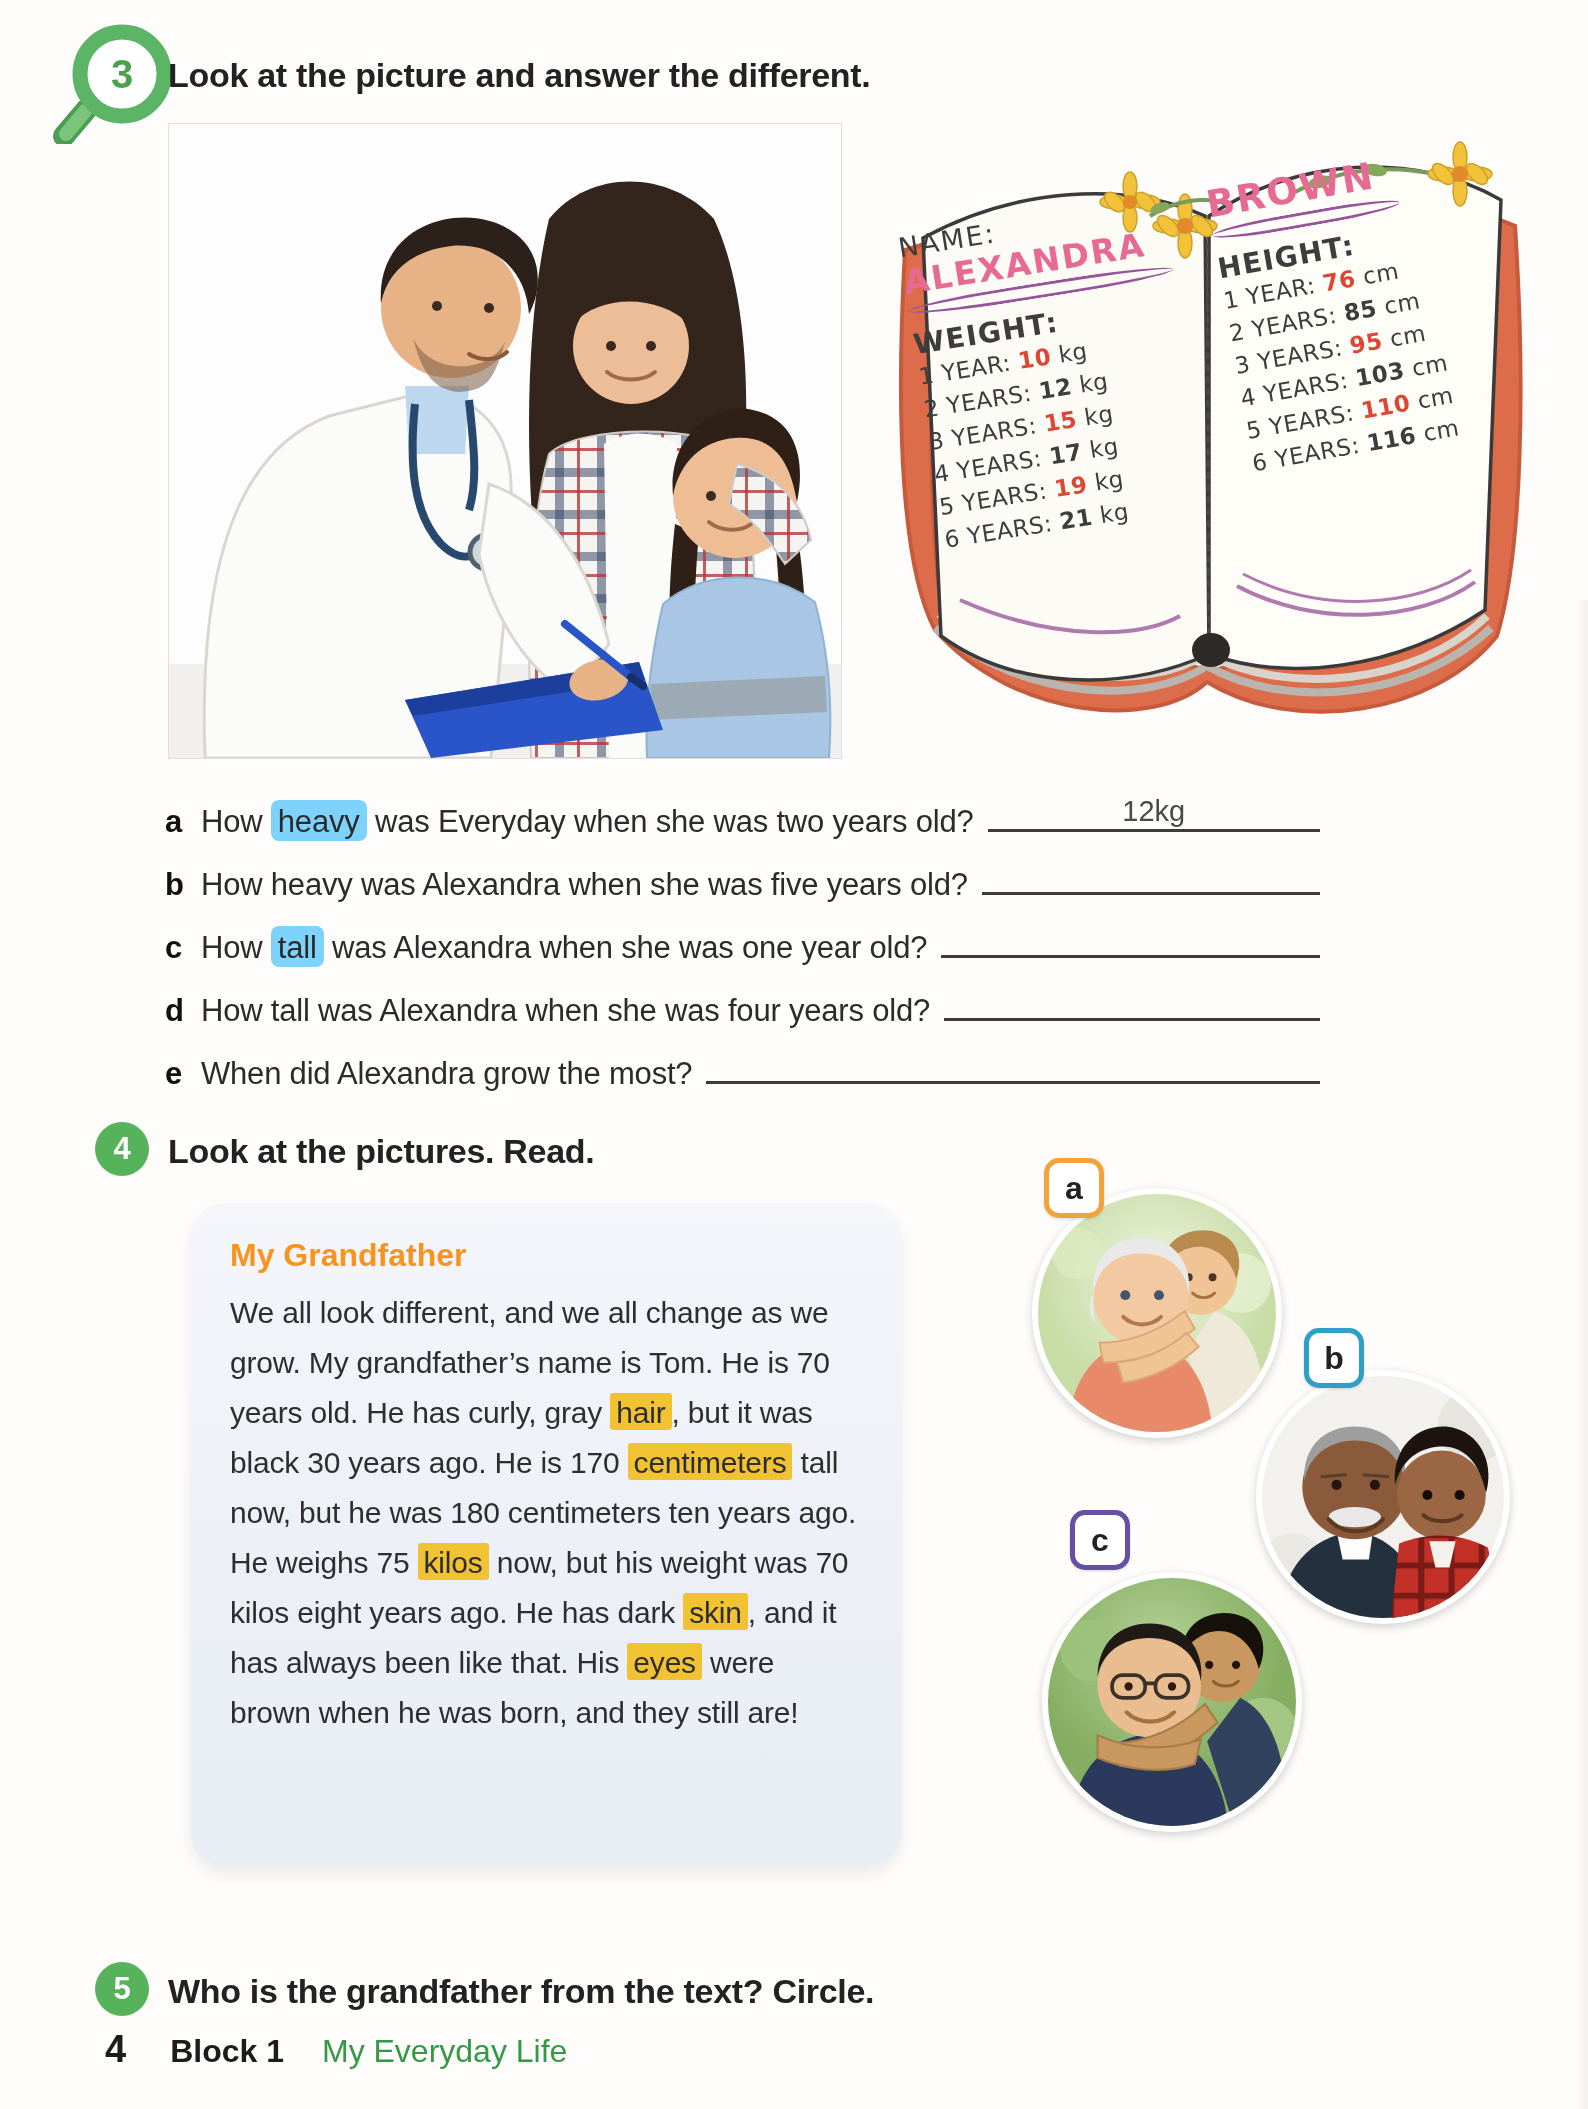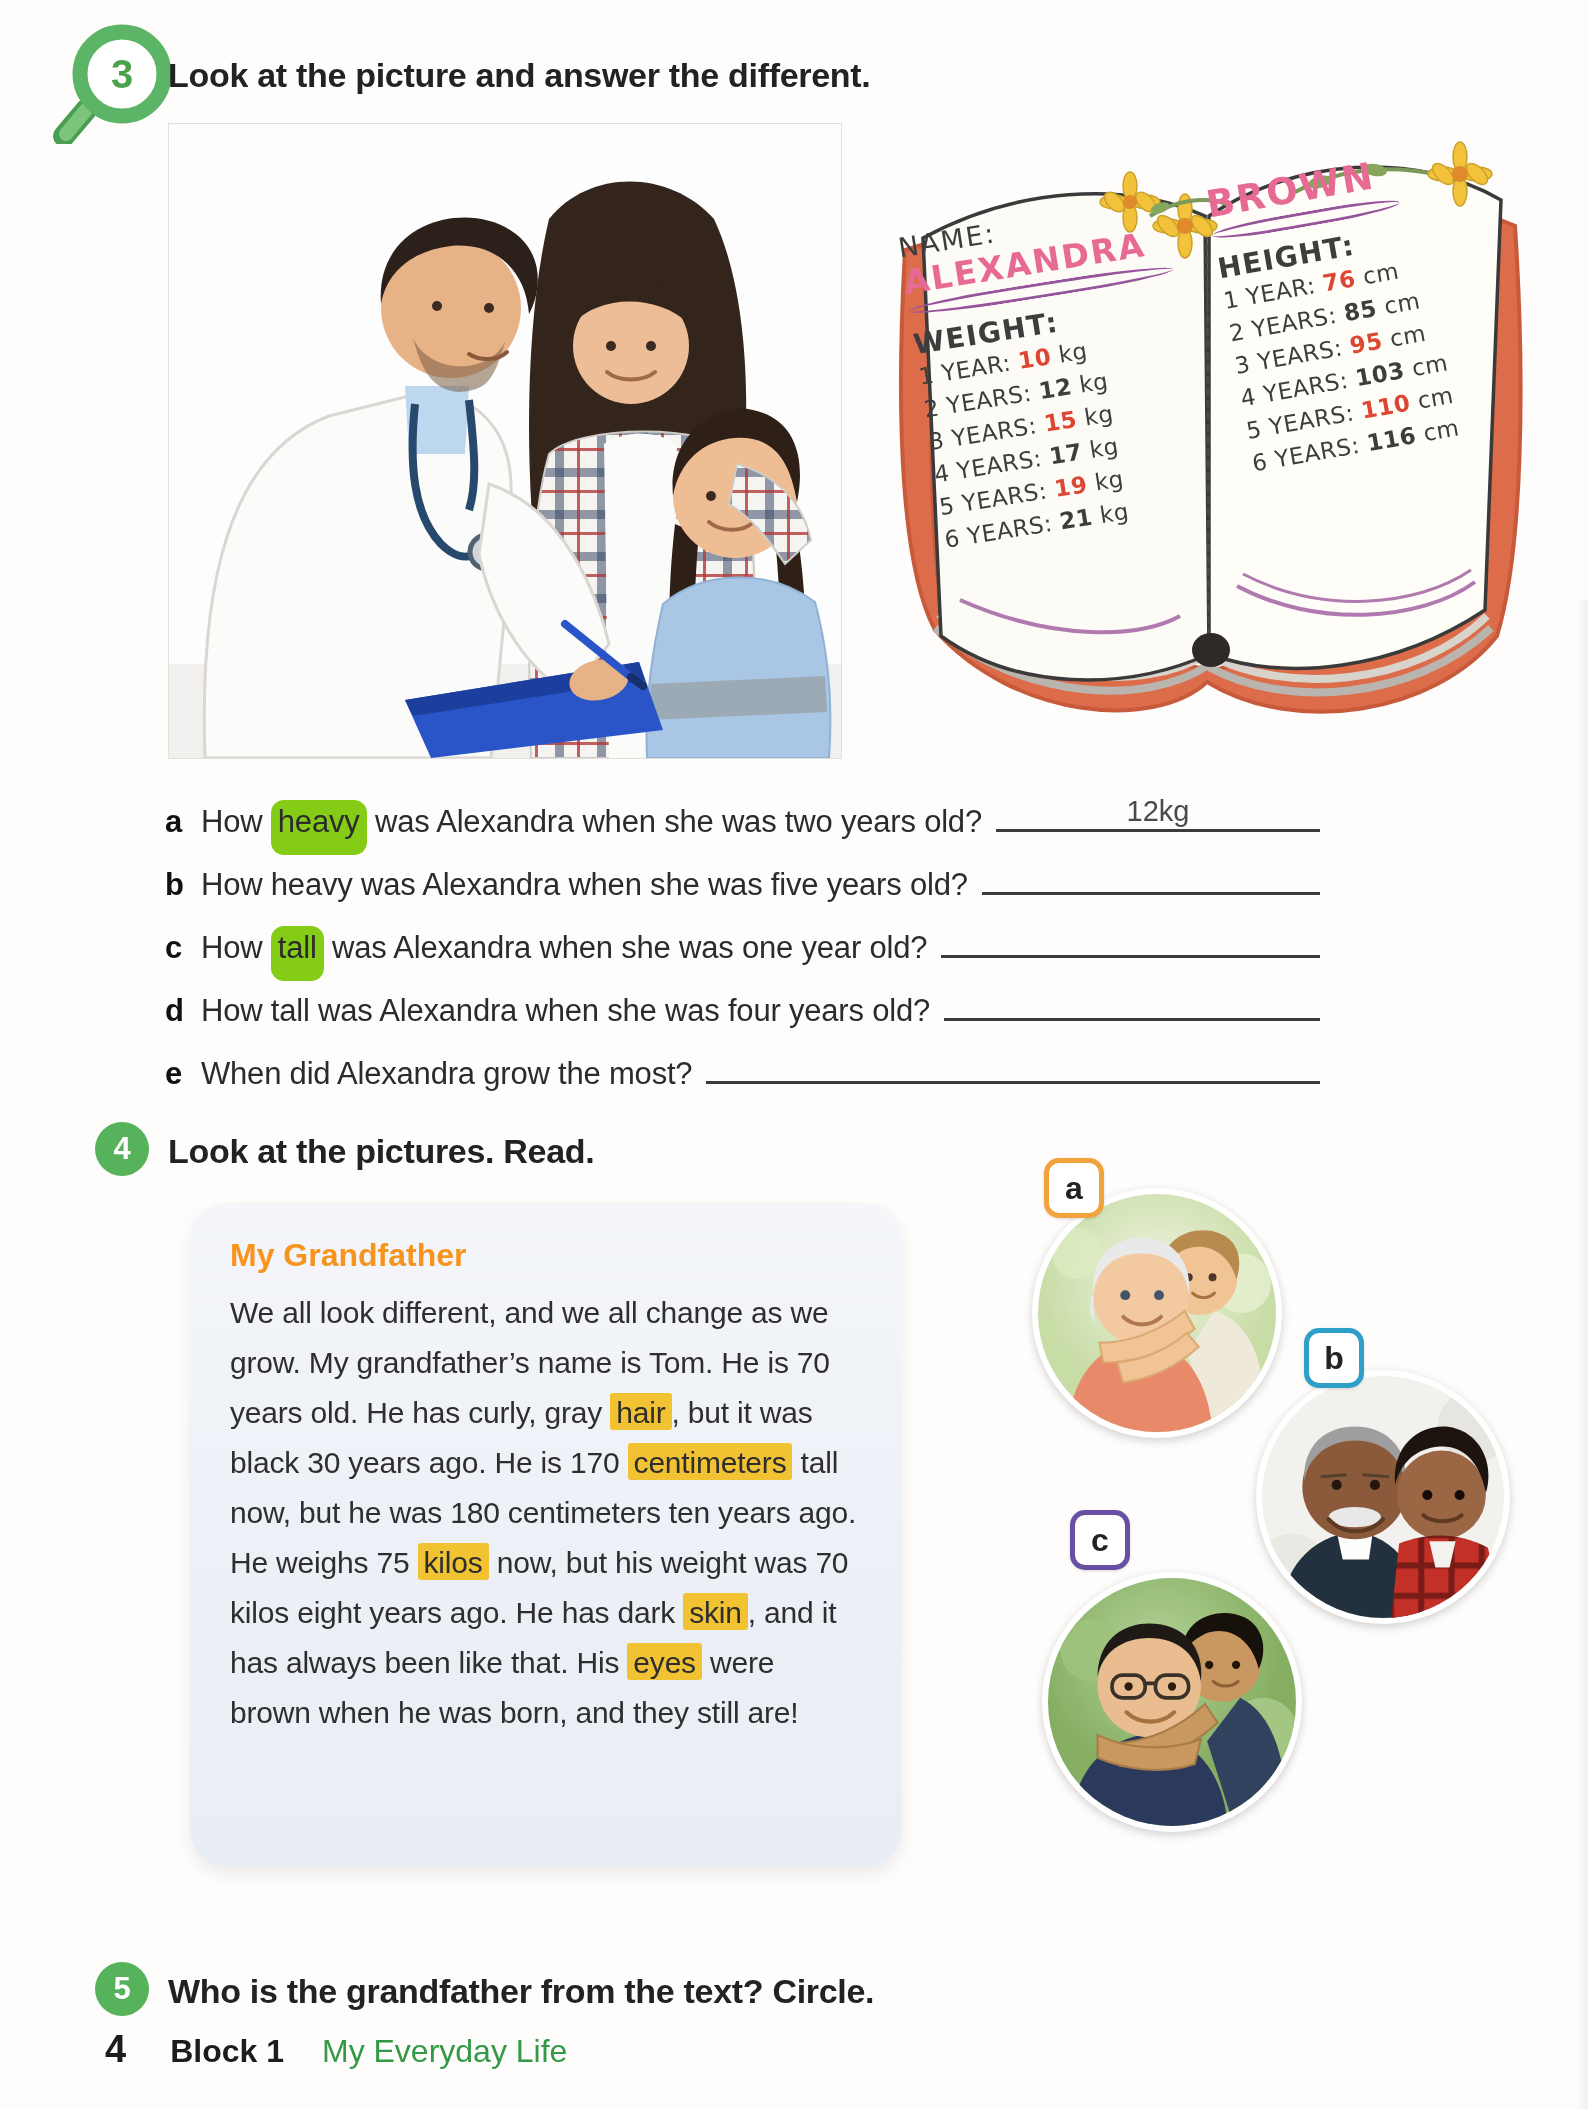--- a/index.html
+++ b/index.html
@@ -30,21 +30,21 @@
   .nb-underline{height:9px;border-top:3px solid #96549b;border-bottom:3px solid #96549b;border-radius:50%/60%;margin:2px 0 6px;}
   .nb-heading{font-size:28px;letter-spacing:1.5px;margin-top:10px;font-weight:bold;}
   .nb-entry{font-size:23px;line-height:33px;white-space:nowrap;letter-spacing:0.5px;}
   .nb-evalue{font-weight:bold;}
   .nb-evalue.red{color:#dd4632;}
 
   
   .q-row{position:absolute;left:0;width:1155px;display:flex;align-items:baseline;}
   .q-letter{font-weight:bold;font-size:31px;width:36px;flex:0 0 36px;color:#111;}
   .q-text{font-size:31px;letter-spacing:-0.2px;white-space:nowrap;}
-  .q-hl{background:#84cc16;padding:4px 7px 16px;border-radius:13px;}
+  .q-hl{background:#7dd3fc;padding:4px 7px 2px;border-radius:8px;}
   .q-hl:empty{display:none;}
   .q-line{flex:1;border-bottom:3px solid #3c3c3c;position:relative;height:34px;margin-left:14px;min-width:120px;}
   .q-answer{position:absolute;left:50%;transform:translateX(-50%);bottom:1px;font-size:29px;color:#4a4a4a;}
   .q-answer:empty{display:none;}
 
   
   .reading-box{
     width:712px;height:664px;border-radius:36px;
     background:linear-gradient(180deg,#f4f6fa 0%,#eceff6 60%,#e9edf4 100%);
     box-shadow:0 8px 16px rgba(0,0,0,0.07);
@@ -253,21 +253,21 @@
         <div class="nb-entry"><span class="nb-elabel">4 YEARS: </span><span class="nb-evalue">103</span><span class="nb-eunit"> cm</span></div>
         <div class="nb-entry"><span class="nb-elabel">5 YEARS: </span><span class="nb-evalue red">110</span><span class="nb-eunit"> cm</span></div>
         <div class="nb-entry"><span class="nb-elabel">6 YEARS: </span><span class="nb-evalue">116</span><span class="nb-eunit"> cm</span></div>
       </div>
   </div>
 </div>
 
 <div class="abs" style="left:165px;top:795px;width:1155px;height:330px;">
   <div class="q-row" style="top:0;">
     <span class="q-letter">a</span>
-    <span class="q-text"><span>How </span><span class="q-hl">heavy</span><span> was Alexandra when she was two years old?</span></span>
+    <span class="q-text"><span>How </span><span class="q-hl">heavy</span><span> was Everyday when she was two years old?</span></span>
     <span class="q-line">
         <span class="q-answer">12kg</span>
       </span>
   </div>
   <div class="q-row" style="top:63px;">
     <span class="q-letter">b</span>
     <span class="q-text"><span>How heavy was Alexandra when she was five years old?</span><span></span></span>
     <span class="q-line"></span>
   </div>
   <div class="q-row" style="top:126px;">

